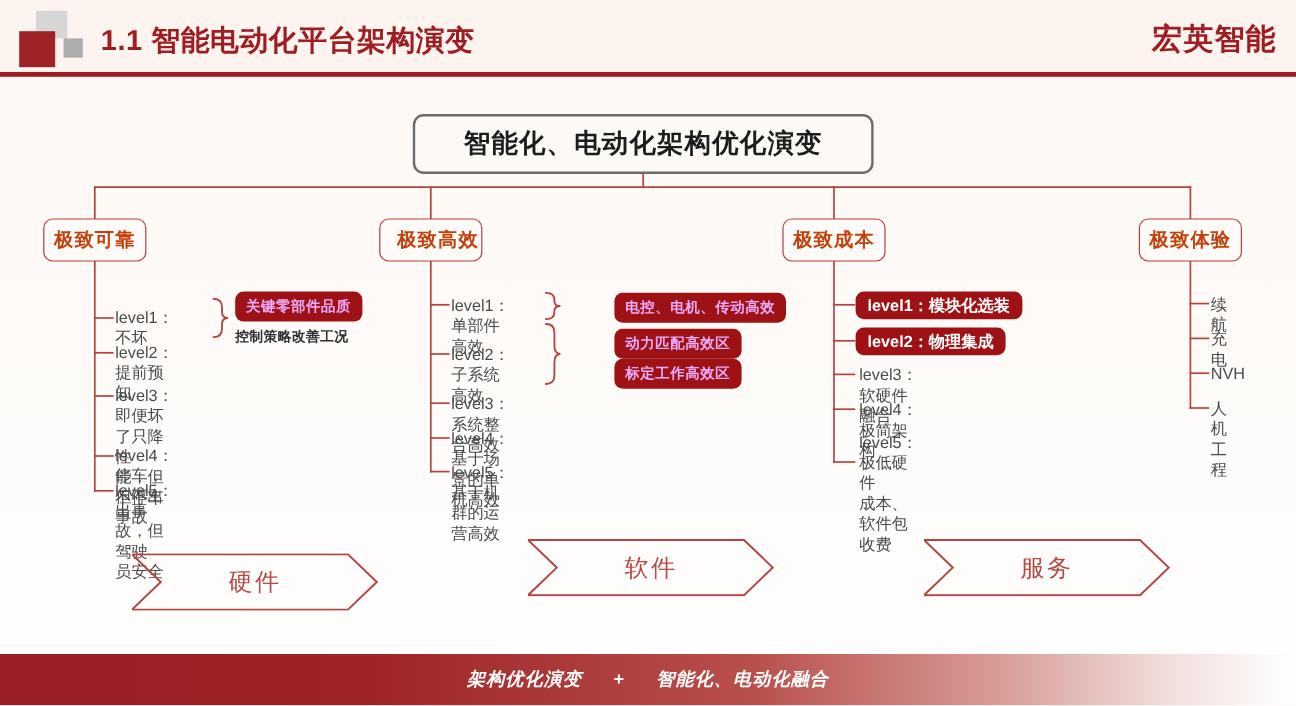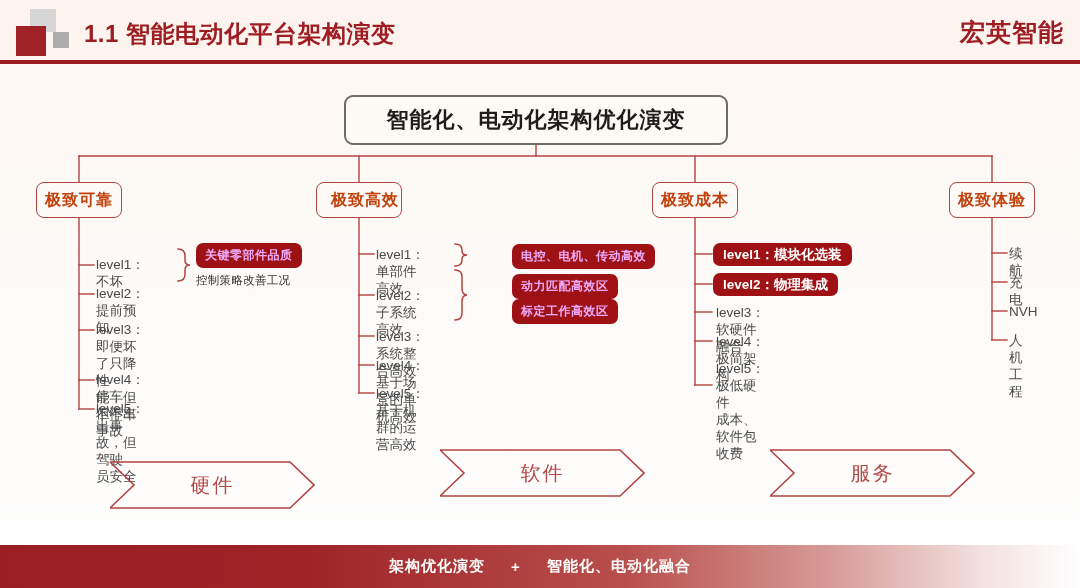--- a/index.html
+++ b/index.html
@@ -120,21 +120,21 @@
     font-size: 12px;
     font-weight: bold;
     border-radius: 7px;
     padding: 4px 9px;
     white-space: nowrap;
     letter-spacing: 0.5px;
   }
   .subnote {
     position: absolute;
     font-size: 11.5px;
-    font-weight: normal;
+    font-weight: bold;
     color: #2f2f2f;
     white-space: nowrap;
     letter-spacing: 0.3px;
   }
 
   
   .chev {
     position: absolute;
     height: 48px;
   }
@@ -148,20 +148,21 @@
   #chev-0 { left: 110px; top: 449px; width: 205px; margin-top: 12px; }
   #chev-1 { left: 440px; top: 449px; width: 205px; }
   #chev-2 { left: 770px; top: 449px; width: 205px; }
 
   
   #footer {
     position: absolute;
     left: 0; top: 545px;
     width: 1080px; height: 43px;
     background: linear-gradient(90deg, #991f24 0%, #9e2327 28%, #b94f4c 58%, #d9a09c 78%, #f2e2e0 91%, #ffffff 100%);
+    font-style: italic;
   }
   #footer-inner {
     position: absolute;
     left: 0; top: 0; width: 1080px; height: 43px;
     display: flex; align-items: center; justify-content: center;
     gap: 26px;
     color: #ffffff;
     font-size: 15px;
     font-weight: bold;
     letter-spacing: 1px;

